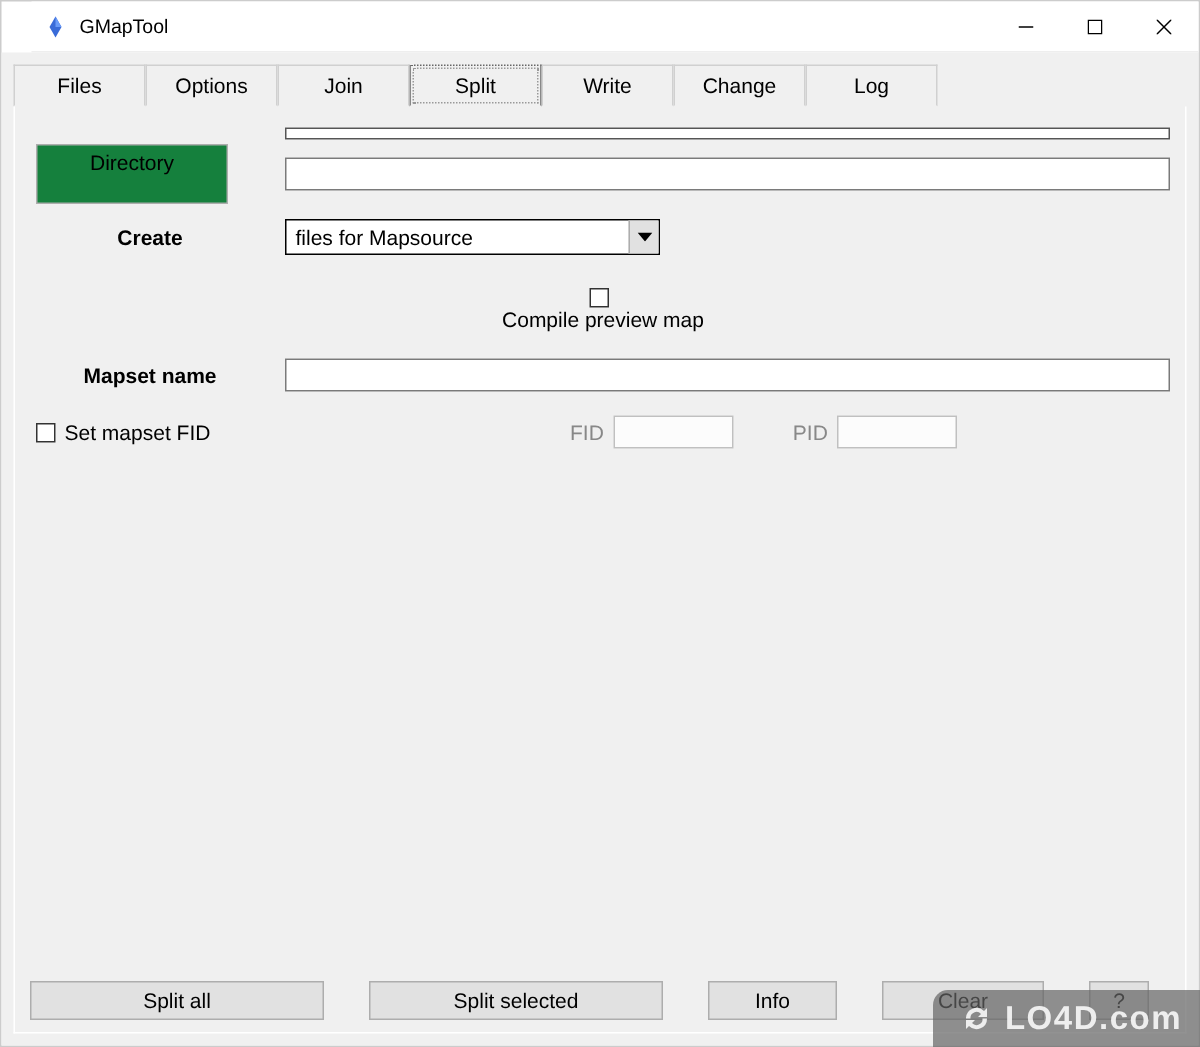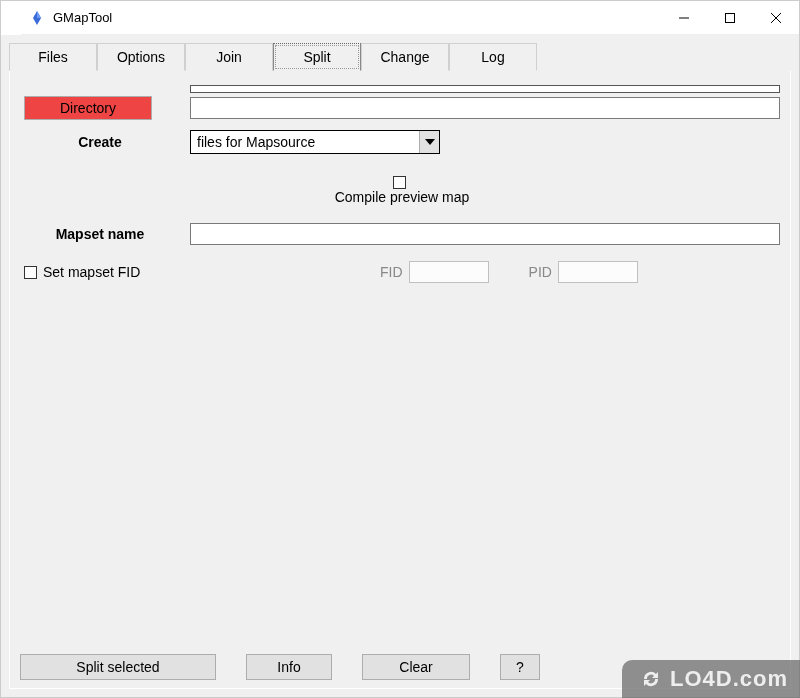--- a/index.html
+++ b/index.html
@@ -99,23 +99,23 @@
     }
     .label-right {
       width: 160px;
       text-align: center;
       padding-right: 10px;
       font-size: 14px;
       font-weight: bold;
     }
     .btn-long {
       width: 128px;
-      height: 24px;
+      height: 40px;
       border: 1px solid #adadad;
-      background: #ef4444;
+      background: #15803d;
       font-size: 14px;
       text-align: center;
       line-height: 22px;
       cursor: default;
     }
     .text-input {
       flex: 1;
       height: 22px;
       border: 1px solid #7a7a7a;
       background: #fff;
@@ -232,20 +232,21 @@
         </svg>
     </div>
   </div>
 
   <div class="client-area">
     <div class="tabs">
       <div class="tab">Files</div>
       <div class="tab">Options</div>
       <div class="tab">Join</div>
       <div class="tab active">Split</div>
+      <div class="tab">Write</div>
       <div class="tab">Change</div>
       <div class="tab">Log</div>
     </div>
 
     <div class="tab-body">
 
       <div class="thin-bar"></div>
 
       <div class="row">
         <div style="width:170px; display:flex; justify-content:flex-start; padding-left:4px;">
@@ -287,20 +288,21 @@
           <span class="checkbox"></span>
           <span style="font-size:14px;">Set mapset FID</span>
         </div>
         <span class="small-label">FID</span>
         <input class="small-input" disabled="" value="" style="">
         <span class="small-label">PID</span>
         <input class="small-input" disabled="" style="margin-right: 0px;" value="">
       </div>
 
       <div class="bottom-bar">
+        <div class="btn btn-w1">Split all</div>
         <div class="btn btn-w2">Split selected</div>
         <div class="btn btn-w3">Info</div>
         <div class="btn btn-w4">Clear</div>
         <div class="btn btn-w5">?</div>
       </div>
 
     </div>
   </div>
 
   <div class="watermark">

